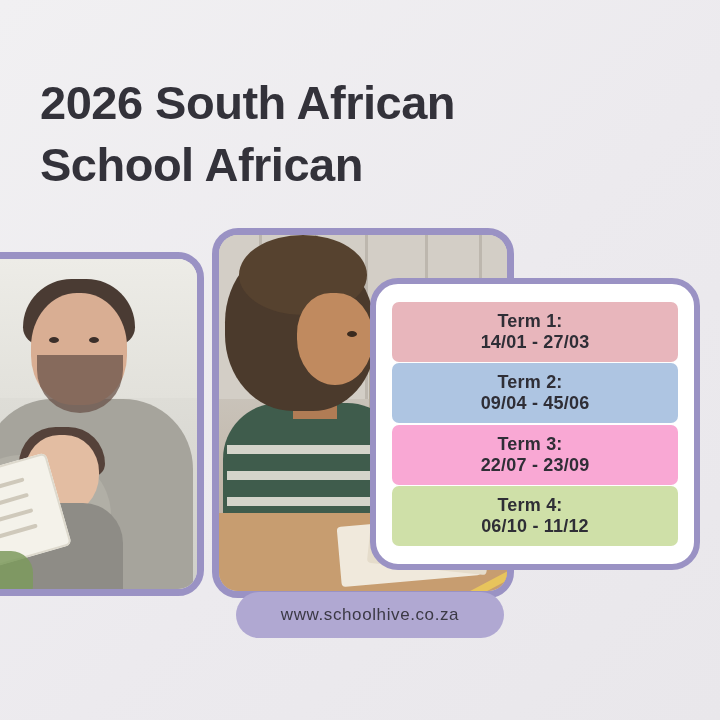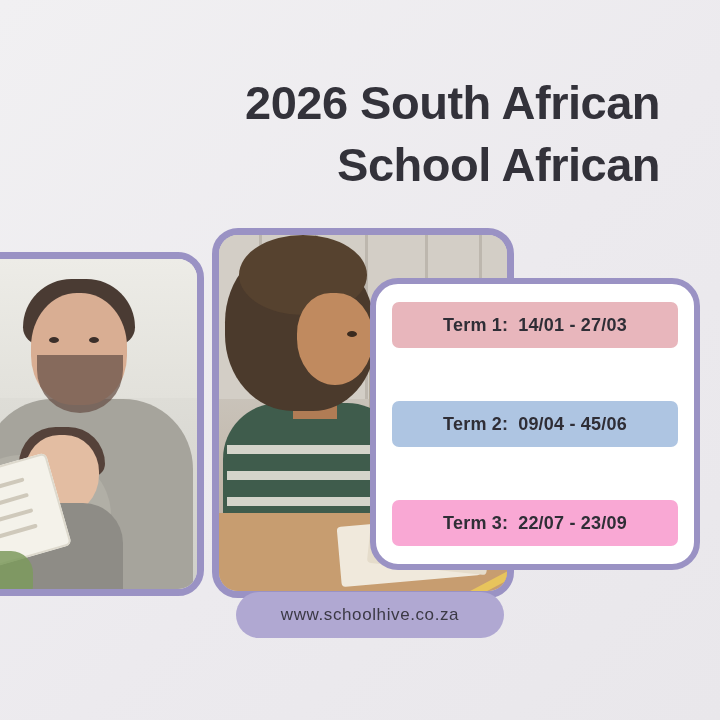--- a/index.html
+++ b/index.html
@@ -25,21 +25,20 @@
   .title {
     position: absolute;
     left: 40px;
     top: 72px;
     width: 620px;
     color: #33323a;
     font-size: 47px;
     line-height: 1.32;
     font-weight: bold;
     letter-spacing: -0.5px;
-    text-align: right;
   }
   .title .line {
     display: block;
     white-space: nowrap;
   }
 
   
   .photo-card {
     position: absolute;
     border-radius: 26px;
@@ -310,30 +309,31 @@
     background: #ffffff;
     border: 6px solid #9a92c4;
     border-radius: 28px;
     box-sizing: border-box;
     padding: 18px 16px;
     display: flex;
     flex-direction: column;
     justify-content: space-between;
   }
   .term-pill {
-    height: 46px;
+    height: 60px;
     border-radius: 7px;
     display: flex;
     align-items: center;
     justify-content: center;
     color: #2f2e36;
     font-size: 18px;
     font-weight: bold;
     letter-spacing: 0.2px;
     white-space: nowrap;
+    flex-direction: column;
   }
   .term-pill .lbl { margin-right: 10px; }
 
   
   .site-pill {
     position: absolute;
     left: 236px;
     top: 592px;
     width: 268px;
     height: 46px;
@@ -419,19 +419,23 @@
       <span>14/01 - 27/03</span>
     </div>
     <div class="term-pill" style="background: rgb(174, 197, 226);">
       <span class="lbl">Term 2:</span>
       <span>09/04 - 45/06</span>
     </div>
     <div class="term-pill" style="background: #f9a8d4;">
       <span class="lbl">Term 3:</span>
       <span>22/07 - 23/09</span>
     </div>
+    <div class="term-pill" style="background: rgb(207, 224, 168);">
+      <span class="lbl">Term 4:</span>
+      <span>06/10 - 11/12</span>
+    </div>
   </div>
 
   <div class="site-pill" style="background: rgb(176, 168, 210);">
     <span>www.schoolhive.co.za</span>
   </div>
 
 </div>
 
 </body></html>

